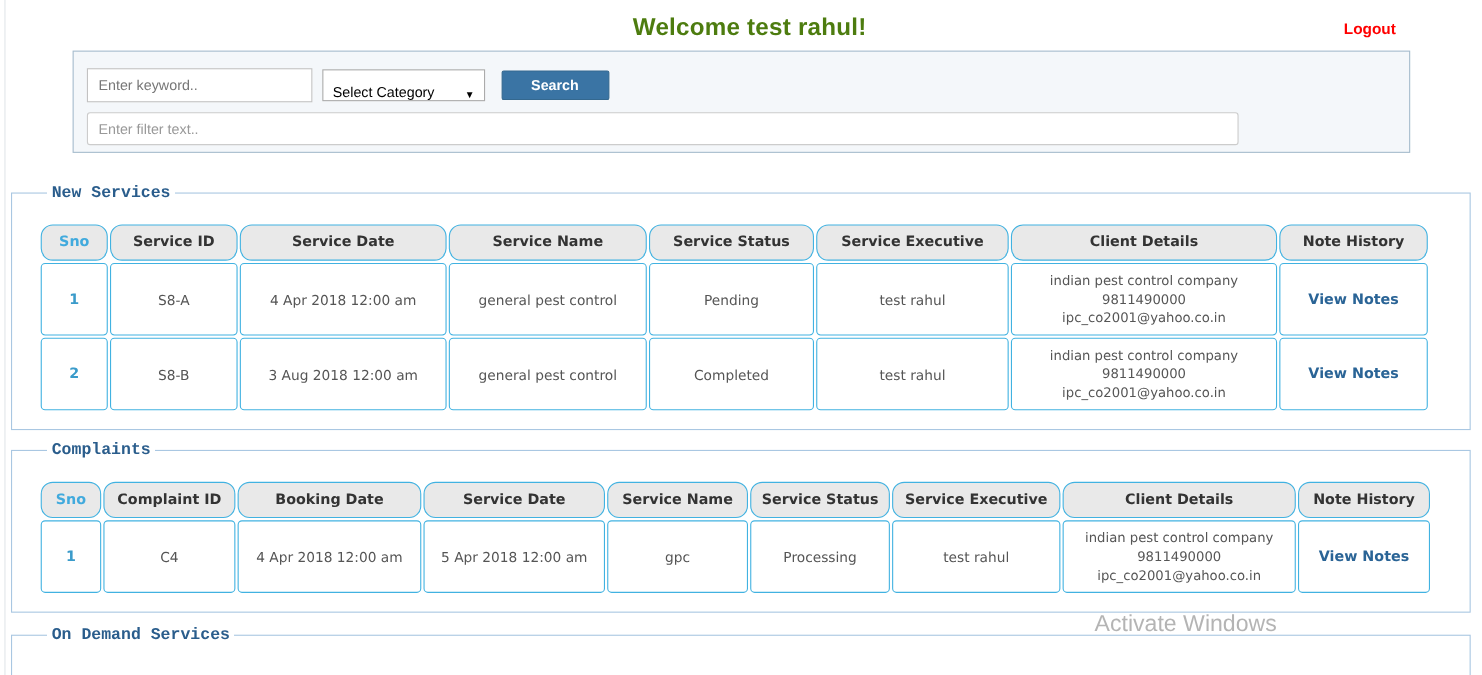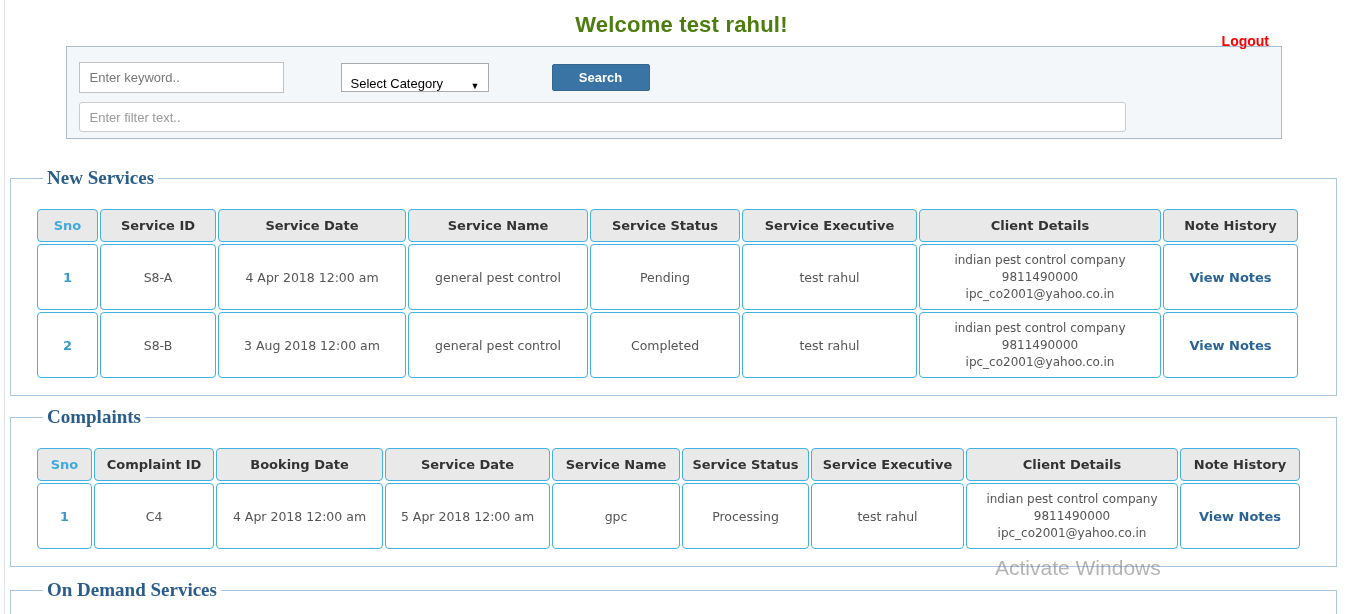--- a/index.html
+++ b/index.html
@@ -3,44 +3,44 @@
 <meta charset="utf-8">
 <style>
   * { margin: 0; padding: 0; box-sizing: border-box; }
   html, body { width: 1347px; height: 614px; overflow: hidden; background: #ffffff; }
   body { font-family: "Liberation Sans", "DejaVu Sans", sans-serif; position: relative; }
   .page-edge { position: absolute; left: 4px; top: 0; bottom: 0; width: 1px; background: #e2e6ea; }
 
   
   .topbar { position: relative; padding-top: 12px; height: 38px; }
   .page-title { text-align: center; font-size: 22px; font-weight: bold; color: #4d7c0f; letter-spacing: 0.2px; padding-left: 16px; }
-  .logout { position: absolute; right: 78px; top: 33px; color: #ff0000; font-size: 14px; font-weight: bold; text-decoration: none; padding-left: 39px; }
+  .logout { position: absolute; right: 78px; top: 18px; color: #ff0000; font-size: 14px; font-weight: bold; text-decoration: none; padding-left: 39px; }
 
   
   .search-panel { width: 1216px; margin: 8px auto 0 auto; background: #f4f7fa; border: 1px solid #a7bccd; padding: 15px 12px 10px 12px; height: 93px; }
-  .search-row { display: flex; align-items: center; gap: 48px; }
+  .search-row { display: flex; align-items: center; }
   .kw-input { width: 205px; height: 31px; border: 1px solid #c2c2c2; background: #ffffff; padding: 0 10px; font-size: 13px; color: #333; font-family: inherit; }
   .kw-input::placeholder { color: #777; opacity: 1; }
   .select-box { width: 148px; height: 29px; margin-left: 9px; border: 1px solid #ababab; background: #ffffff; display: flex; align-items: flex-end; justify-content: space-between; padding: 0 8px 0 9px; font-size: 13px; color: #000; cursor: default; }
   .select-box .caret { font-size: 9px; color: #000; }
   .search-btn { width: 98px; height: 27px; margin-left: 15px; background: #3a74a4; color: #ffffff; border: 1px solid #34688f; border-radius: 2px; font-size: 13px; font-weight: bold; font-family: inherit; cursor: pointer; }
   .filter-input { display: block; margin-top: 9px; width: 1047px; height: 30px; border: 1px solid #cccccc; border-radius: 3px; background: #ffffff; padding: 0 10px; font-size: 13px; color: #333; font-family: inherit; }
   .filter-input::placeholder { color: #999; opacity: 1; }
 
   
   fieldset.section { margin: 0 10px; border: 1px solid #a9c7e2; padding: 18px 24px 15px 24px; }
-  fieldset.section legend { font-size: 19px; font-weight: bold; color: #2a5d8c; padding: 0 4px; margin-left: 8px; font-family: Liberation Serif, serif; }
+  fieldset.section legend { font-size: 15px; font-weight: bold; color: #2a5d8c; padding: 0 4px; margin-left: 8px; font-family: Liberation Mono, monospace; }
   #new-services-section { margin-top: 28px; }
   #complaints-section { margin-top: 10px; }
   #on-demand-section { margin-top: 12px; height: 60px; }
 
   
   table.grid { border-collapse: separate; border-spacing: 2px; table-layout: fixed; width: 1249px; font-family: "DejaVu Sans", "Liberation Sans", sans-serif; }
   .grid th, .grid td { border: 1px solid #41b2e1; border-radius: 4px; text-align: center; vertical-align: middle; overflow: hidden; }
-  .grid th { background: #e9e9e9; height: 33px; font-size: 13px; font-weight: bold; color: #333333; }
+  .grid th { background: #e9e9e9; height: 33px; font-size: 13px; font-weight: bold; color: #333333; border-radius: 11px; }
   .grid th.sno-head { color: #41aadd; }
   .grid td { background: #ffffff; height: 66px; font-size: 12.5px; color: #555555; }
   .grid td.sno-cell { color: #3a9bca; font-weight: bold; font-size: 13px; }
   .grid td.client-cell { font-size: 12px; line-height: 17px; padding: 4px 6px; }
   a.view-notes { color: #2a6496; font-weight: bold; font-size: 13px; text-decoration: none; }
 
   
   .watermark { position: absolute; left: 995px; top: 556px; pointer-events: none; }
   .watermark .wm1 { font-size: 21px; color: rgba(118,118,118,0.55); }
   .watermark .wm2 { font-size: 13px; color: rgba(118,118,118,0.70); margin-top: 7px; margin-left: 10px; }

